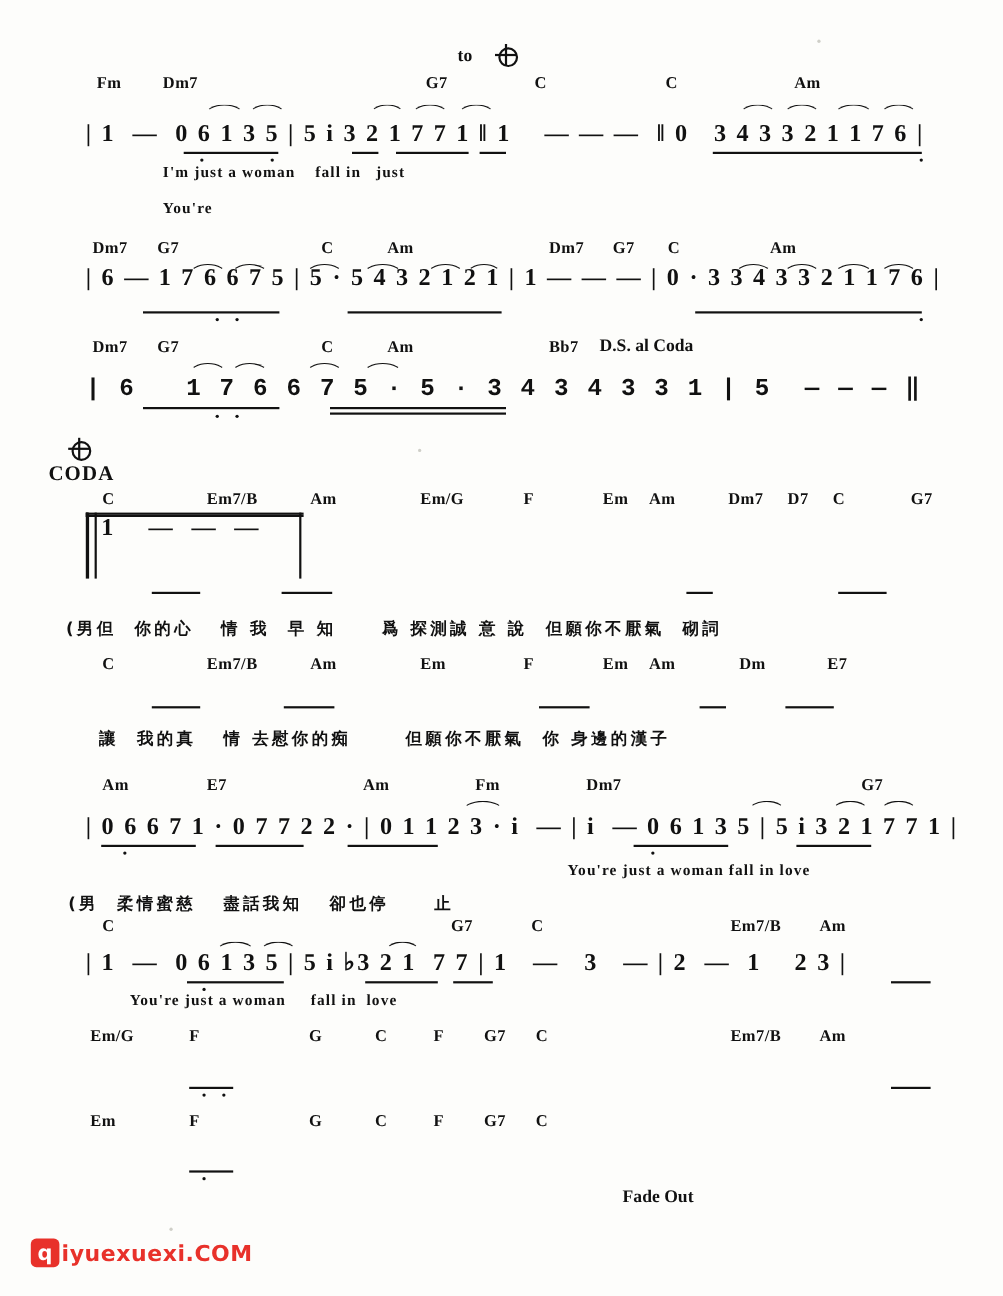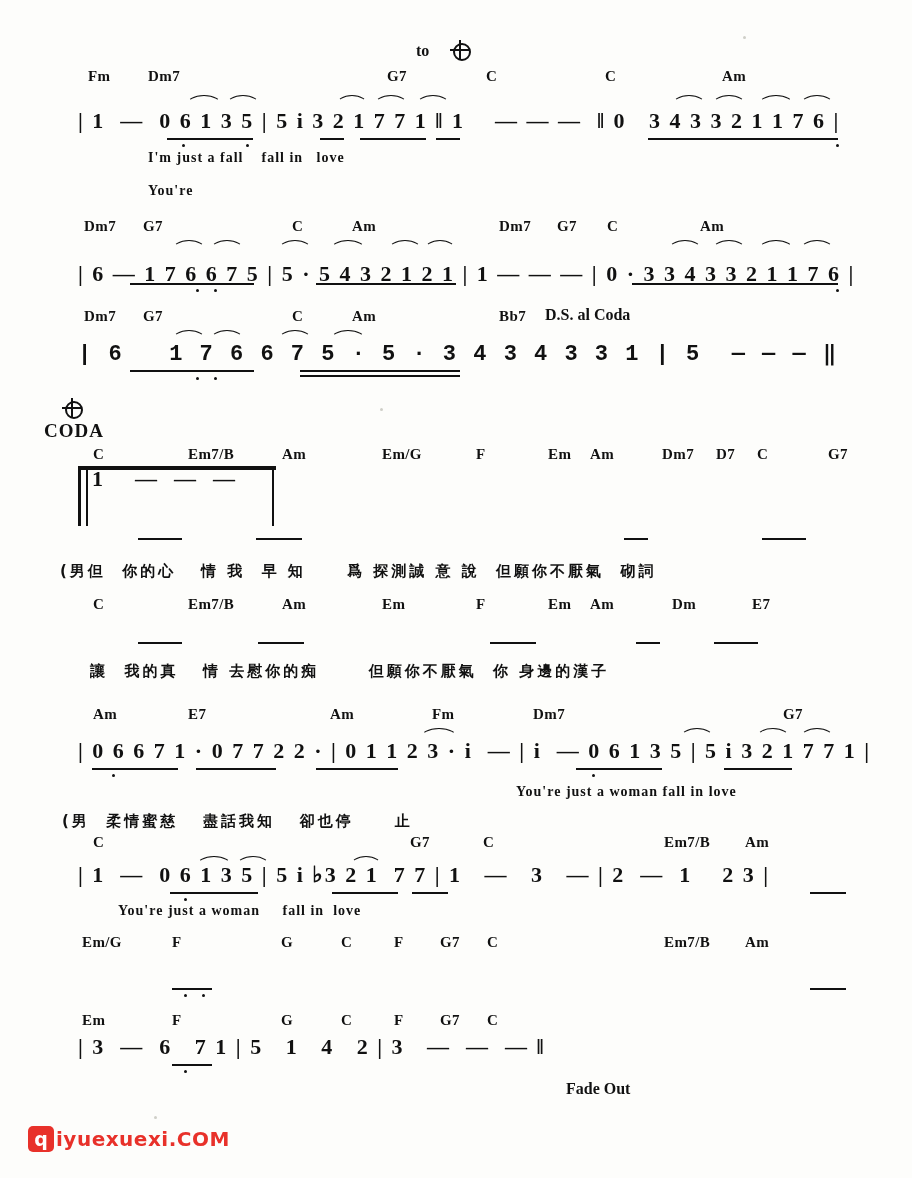--- a/index.html
+++ b/index.html
@@ -118,21 +118,21 @@
 
   <div class="beam" style="left:167px;top:138px;width:86px;"></div>
   <div class="beam" style="left:320px;top:138px;width:24px;"></div>
   <div class="beam" style="left:360px;top:138px;width:66px;"></div>
   <div class="beam" style="left:436px;top:138px;width:24px;"></div>
   <div class="beam" style="left:648px;top:138px;width:190px;"></div>
   <div class="dot" style="left:182px;top:144px;"></div>
   <div class="dot" style="left:246px;top:144px;"></div>
   <div class="dot" style="left:836px;top:144px;"></div>
 
-  <div class="abs lyric" style="left:148px;top:150px;">I'm just a fall    fall in   love</div>
+  <div class="abs lyric" style="left:148px;top:150px;">I'm just a woman    fall in   just</div>
   <div class="abs lyric" style="left:148px;top:183px;">You're</div>
 
   <div class="abs chord" style="left:84px;top:218px;">Dm7</div>
   <div class="abs chord" style="left:143px;top:218px;">G7</div>
   <div class="abs chord" style="left:292px;top:218px;">C</div>
   <div class="abs chord" style="left:352px;top:218px;">Am</div>
   <div class="abs chord" style="left:499px;top:218px;">Dm7</div>
   <div class="abs chord" style="left:557px;top:218px;">G7</div>
   <div class="abs chord" style="left:607px;top:218px;">C</div>
   <div class="abs chord" style="left:700px;top:218px;">Am</div>
@@ -141,21 +141,21 @@
   <div class="slur" style="left:210px;top:240px;width:32px;"></div>
   <div class="slur" style="left:278px;top:240px;width:32px;"></div>
   <div class="slur" style="left:330px;top:240px;width:34px;"></div>
   <div class="slur" style="left:388px;top:240px;width:32px;"></div>
   <div class="slur" style="left:424px;top:240px;width:30px;"></div>
   <div class="slur" style="left:668px;top:240px;width:32px;"></div>
   <div class="slur" style="left:712px;top:240px;width:32px;"></div>
   <div class="slur" style="left:758px;top:240px;width:34px;"></div>
   <div class="slur" style="left:800px;top:240px;width:32px;"></div>
 
-  <div class="abs note-line" style="left:78px;top:261px;text-align:right;">| 6 — 1 7 6 6 7 5 | 5 · 5 4 3 2 1 2 1 | 1 — — — | 0 · 3 3 4 3 3 2 1 1 7 6 |</div>
+  <div class="abs note-line" style="left:78px;top:239px;text-align:right;">| 6 — 1 7 6 6 7 5 | 5 · 5 4 3 2 1 2 1 | 1 — — — | 0 · 3 3 4 3 3 2 1 1 7 6 |</div>
 
   <div class="beam" style="left:130px;top:283px;width:124px;"></div>
   <div class="beam" style="left:316px;top:283px;width:140px;"></div>
   <div class="beam" style="left:632px;top:283px;width:206px;"></div>
   <div class="dot" style="left:196px;top:289px;"></div>
   <div class="dot" style="left:214px;top:289px;"></div>
   <div class="dot" style="left:836px;top:289px;"></div>
 
   <div class="abs chord" style="left:84px;top:308px;">Dm7</div>
   <div class="abs chord" style="left:143px;top:308px;">G7</div>
@@ -285,21 +285,20 @@
   <div class="dot" style="left:202px;top:994px;"></div>
 
   <div class="abs chord" style="left:82px;top:1012px;">Em</div>
   <div class="abs chord" style="left:172px;top:1012px;">F</div>
   <div class="abs chord" style="left:281px;top:1012px;">G</div>
   <div class="abs chord" style="left:341px;top:1012px;">C</div>
   <div class="abs chord" style="left:394px;top:1012px;">F</div>
   <div class="abs chord" style="left:440px;top:1012px;">G7</div>
   <div class="abs chord" style="left:487px;top:1012px;">C</div>
 
-  <div class="abs note-line" style="left:78px;top:1034px;">| 3  —  6   7 1 | 5   1   4   2 | 3   —  —  — ‖</div>
   <div class="beam" style="left:172px;top:1064px;width:40px;"></div>
   <div class="dot" style="left:184px;top:1070px;"></div>
 
   <div class="abs mark" style="left:566px;top:1080px;">Fade Out</div>
 
   <div class="footer">
     <div class="logo-q">q</div>
     <div class="logo-text">iyuexuexi.COM</div>
   </div>
 

